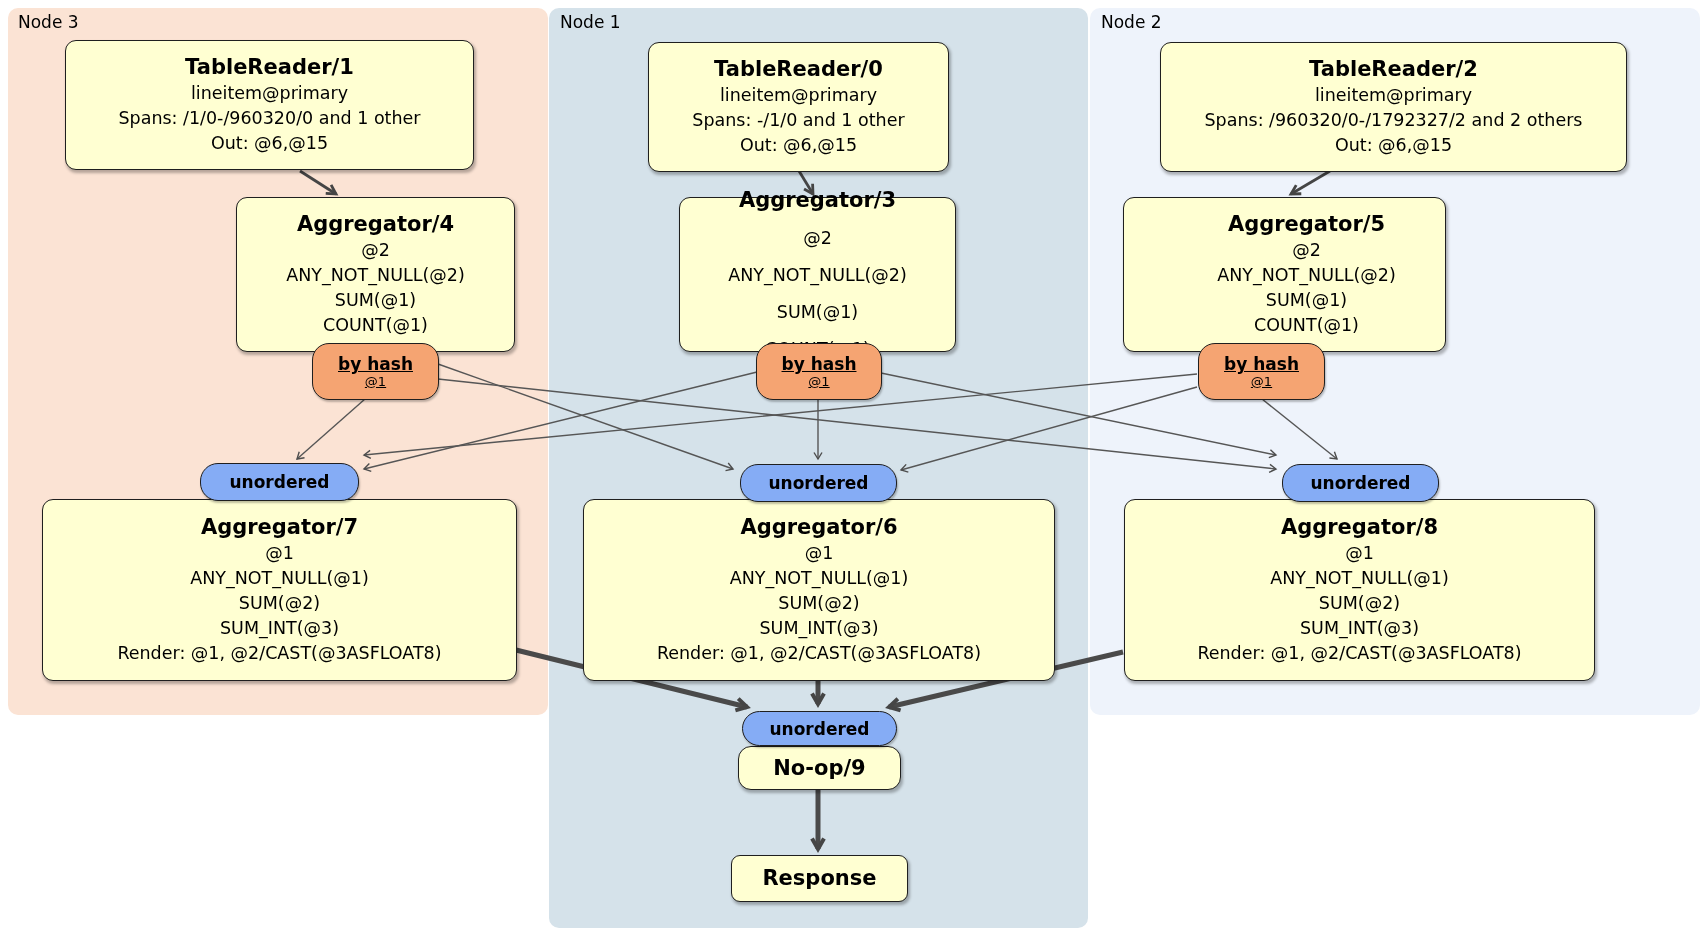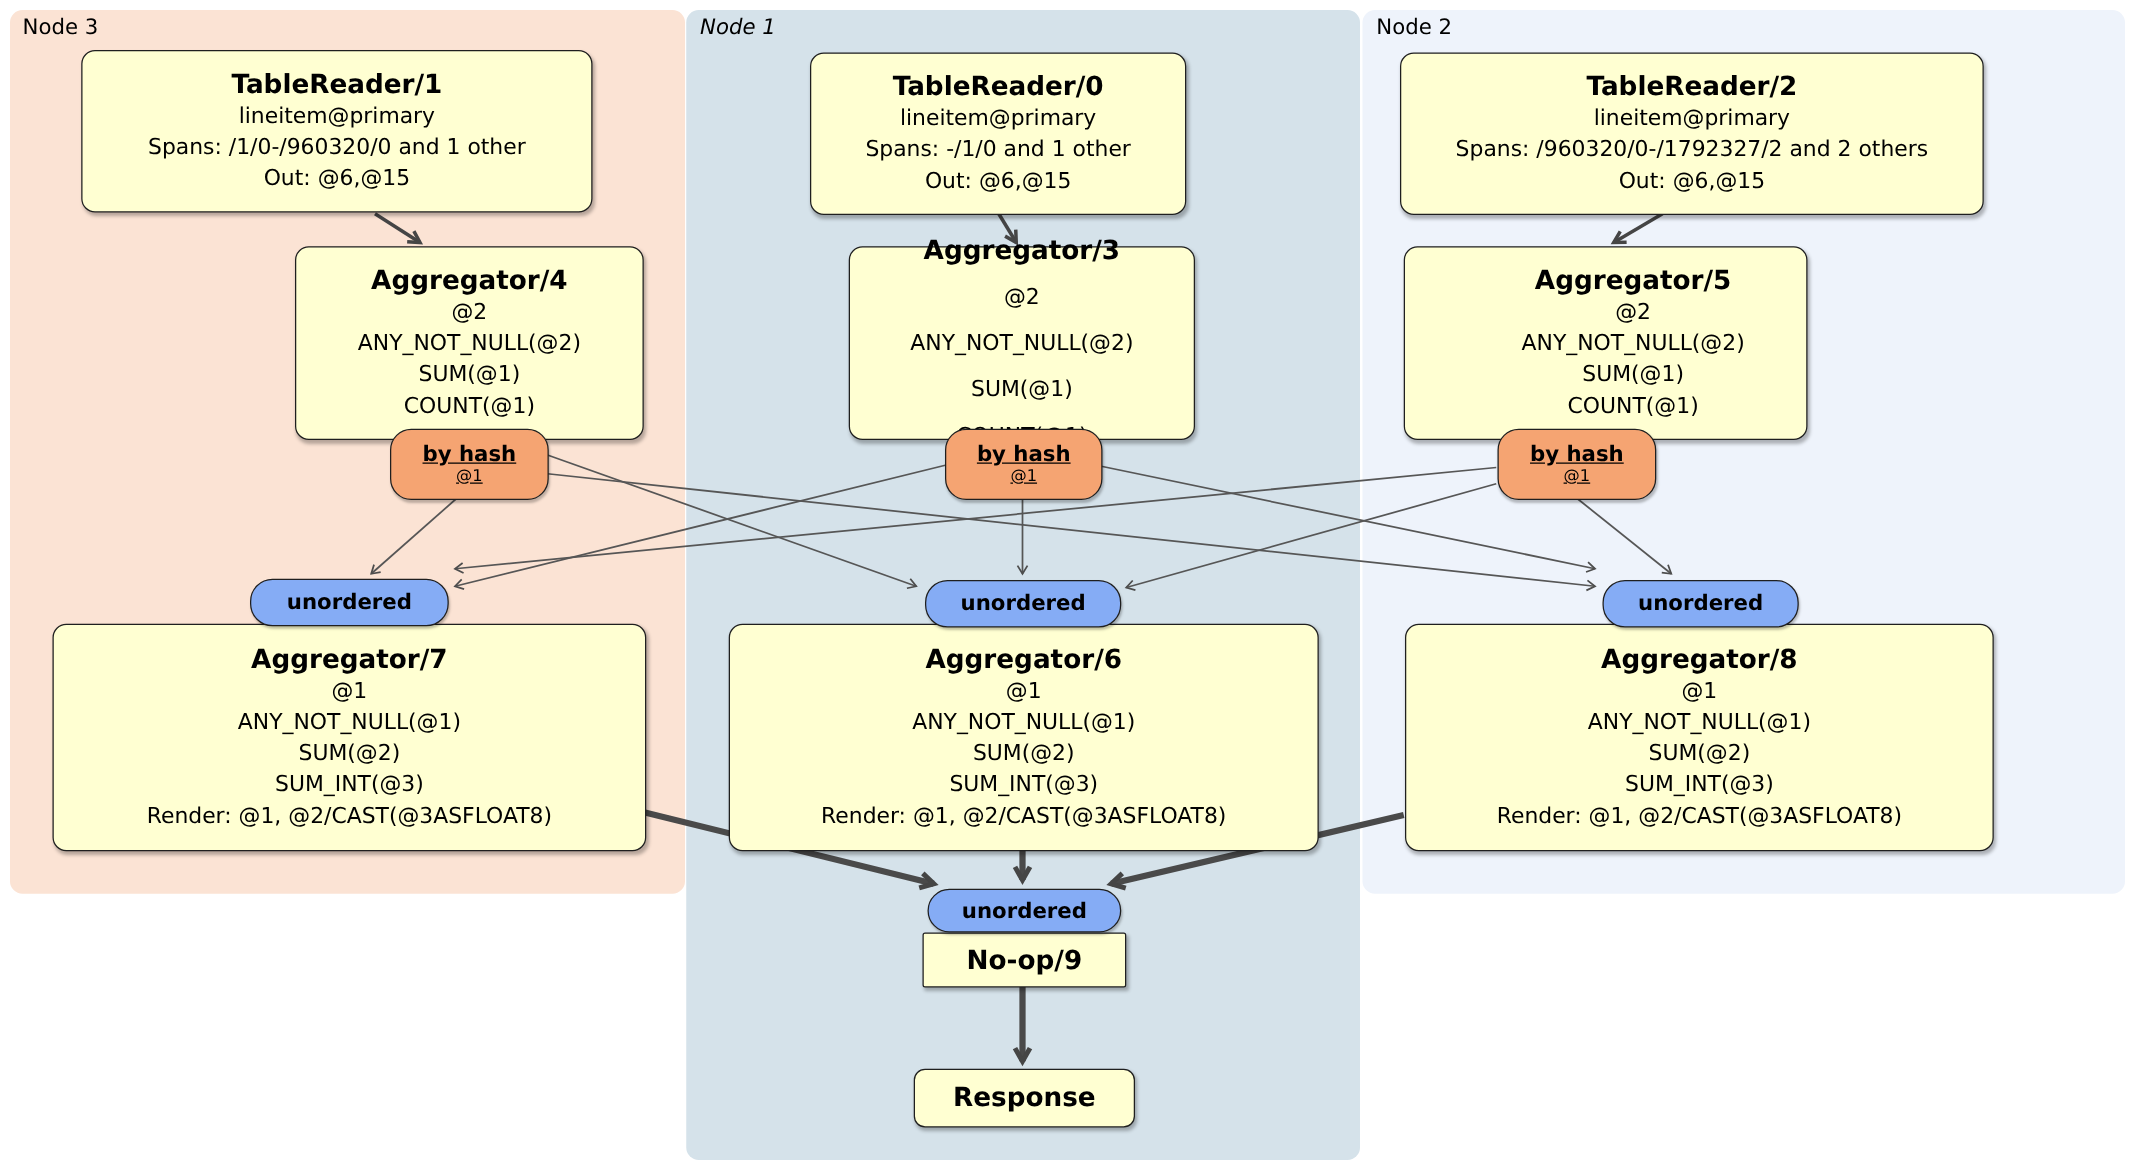--- a/index.html
+++ b/index.html
@@ -32,21 +32,21 @@
 </head>
 <body>
 
 <div id="canvas">
 
   <div class="region" style="left:8px;top:8px;width:540px;height:707px;background:#fbe3d4;"></div>
   <div class="region" style="left:549px;top:8px;width:539px;height:920px;background:#d5e2ea;"></div>
   <div class="region" style="left:1090px;top:8px;width:610px;height:707px;background:#eef3fb;"></div>
 
   <div class="region-label" style="left:18px;top:12px;">Node 3</div>
-  <div class="region-label" style="left:560px;top:12px;font-style:italic;">Node 1</div>
+  <div class="region-label" style="left:560px;top:12px;">Node 1</div>
   <div class="region-label" style="left:1101px;top:12px;">Node 2</div>
 
   <svg id="edges" width="1708" height="940" viewBox="0 0 1708 940">
     <defs>
       <marker id="arr-thin" markerUnits="userSpaceOnUse" markerWidth="11" markerHeight="11" refX="8" refY="5.5" orient="auto">
         <path d="M1.5,1.5 L8,5.5 L1.5,9.5" fill="none" stroke="#4d4d4d" stroke-width="1.4"></path>
       </marker>
       <marker id="arr-mid" markerUnits="userSpaceOnUse" markerWidth="15" markerHeight="14" refX="11" refY="7" orient="auto">
         <path d="M2,2 L11,7 L2,12" fill="none" stroke="#454545" stroke-width="2.8"></path>
       </marker>
@@ -80,21 +80,21 @@
     <div class="box-line">lineitem@primary</div>
     <div class="box-line">Spans: /1/0-/960320/0 and 1 other</div>
     <div class="box-line">Out: @6,@15</div>
   </div>
   <div class="box" style="left:648px;top:42px;width:299px;height:128px;">
     <div class="box-title">TableReader/0</div>
     <div class="box-line">lineitem@primary</div>
     <div class="box-line">Spans: -/1/0 and 1 other</div>
     <div class="box-line">Out: @6,@15</div>
   </div>
-  <div class="box" style="left:1120px;top:42px;width:465px;height:128px;">
+  <div class="box" style="left:1160px;top:42px;width:465px;height:128px;">
     <div class="box-title">TableReader/2</div>
     <div class="box-line">lineitem@primary</div>
     <div class="box-line">Spans: /960320/0-/1792327/2 and 2 others</div>
     <div class="box-line">Out: @6,@15</div>
   </div>
 
   <div class="box" style="left:236px;top:197px;width:277px;height:153px;">
     <div class="box-title">Aggregator/4</div>
     <div class="box-line">@2</div>
     <div class="box-line">ANY_NOT_NULL(@2)</div>
@@ -161,20 +161,20 @@
     <div class="box-line">ANY_NOT_NULL(@1)</div>
     <div class="box-line">SUM(@2)</div>
     <div class="box-line">SUM_INT(@3)</div>
     <div class="box-line">Render: @1, @2/CAST(@3ASFLOAT8)</div>
   </div>
 
   <div class="pill sync-pill" style="left:742px;top:711px;width:153px;height:33px;">
     <div class="sync-label">unordered</div>
   </div>
 
-  <div class="box" style="left:738px;top:746px;width:161px;height:42px;border-radius:2px;">
+  <div class="box" style="left:738px;top:746px;width:161px;height:42px;border-radius:13px;">
     <div class="box-title">No-op/9</div>
   </div>
   <div class="box" style="left:731px;top:855px;width:175px;height:45px;border-radius:9px;">
     <div class="box-title">Response</div>
   </div>
 
 </div>
 
 </body></html>

